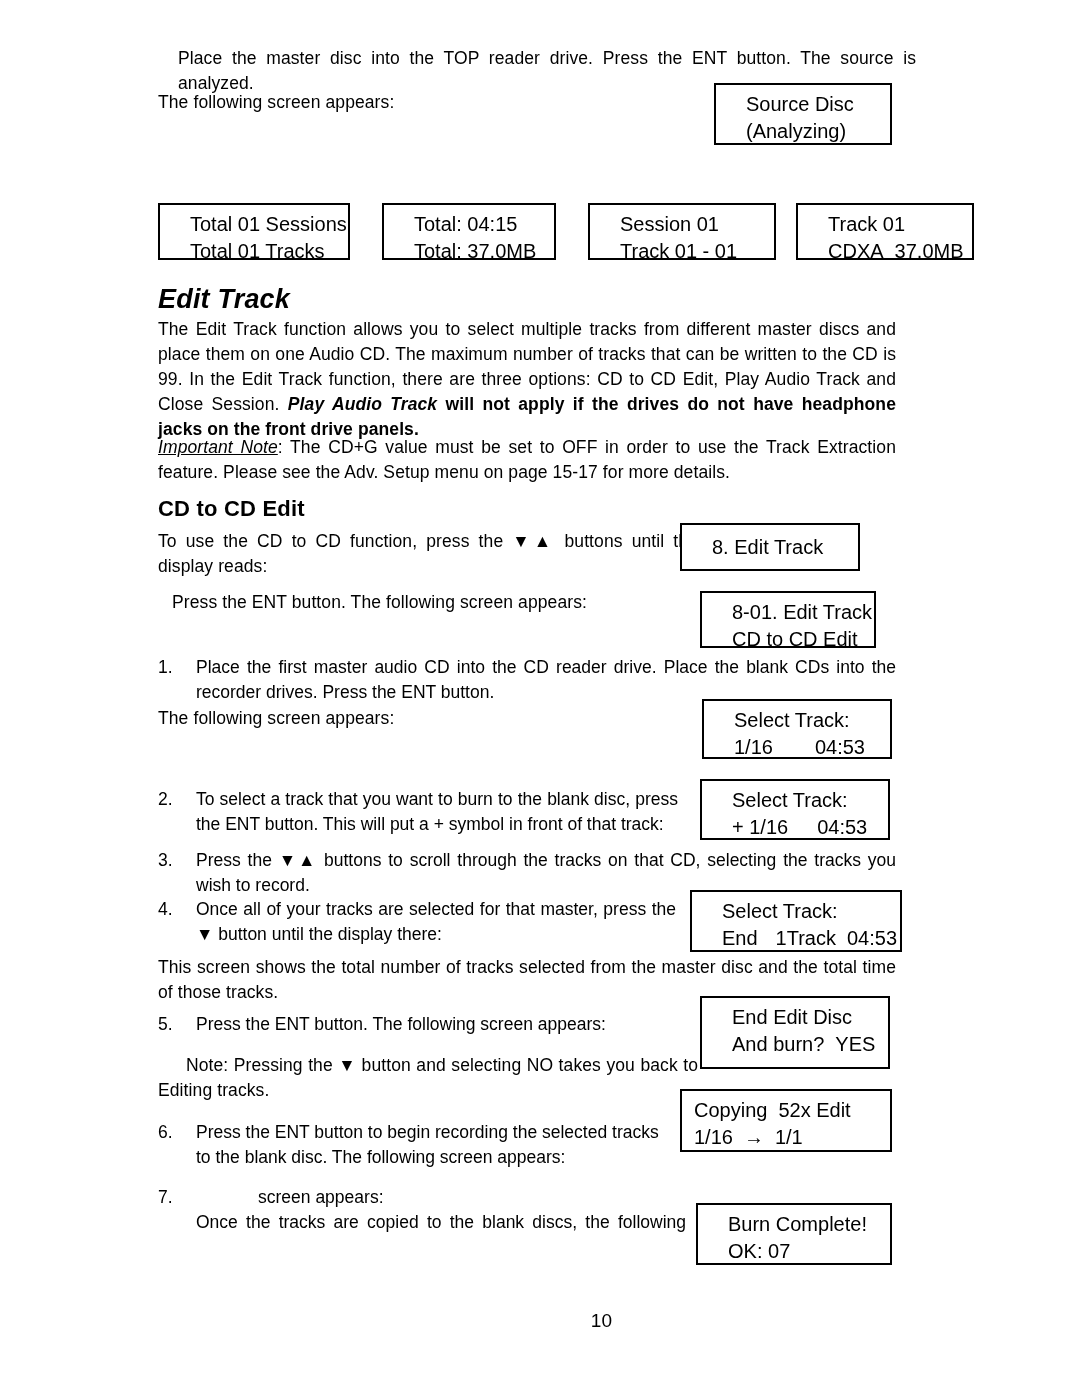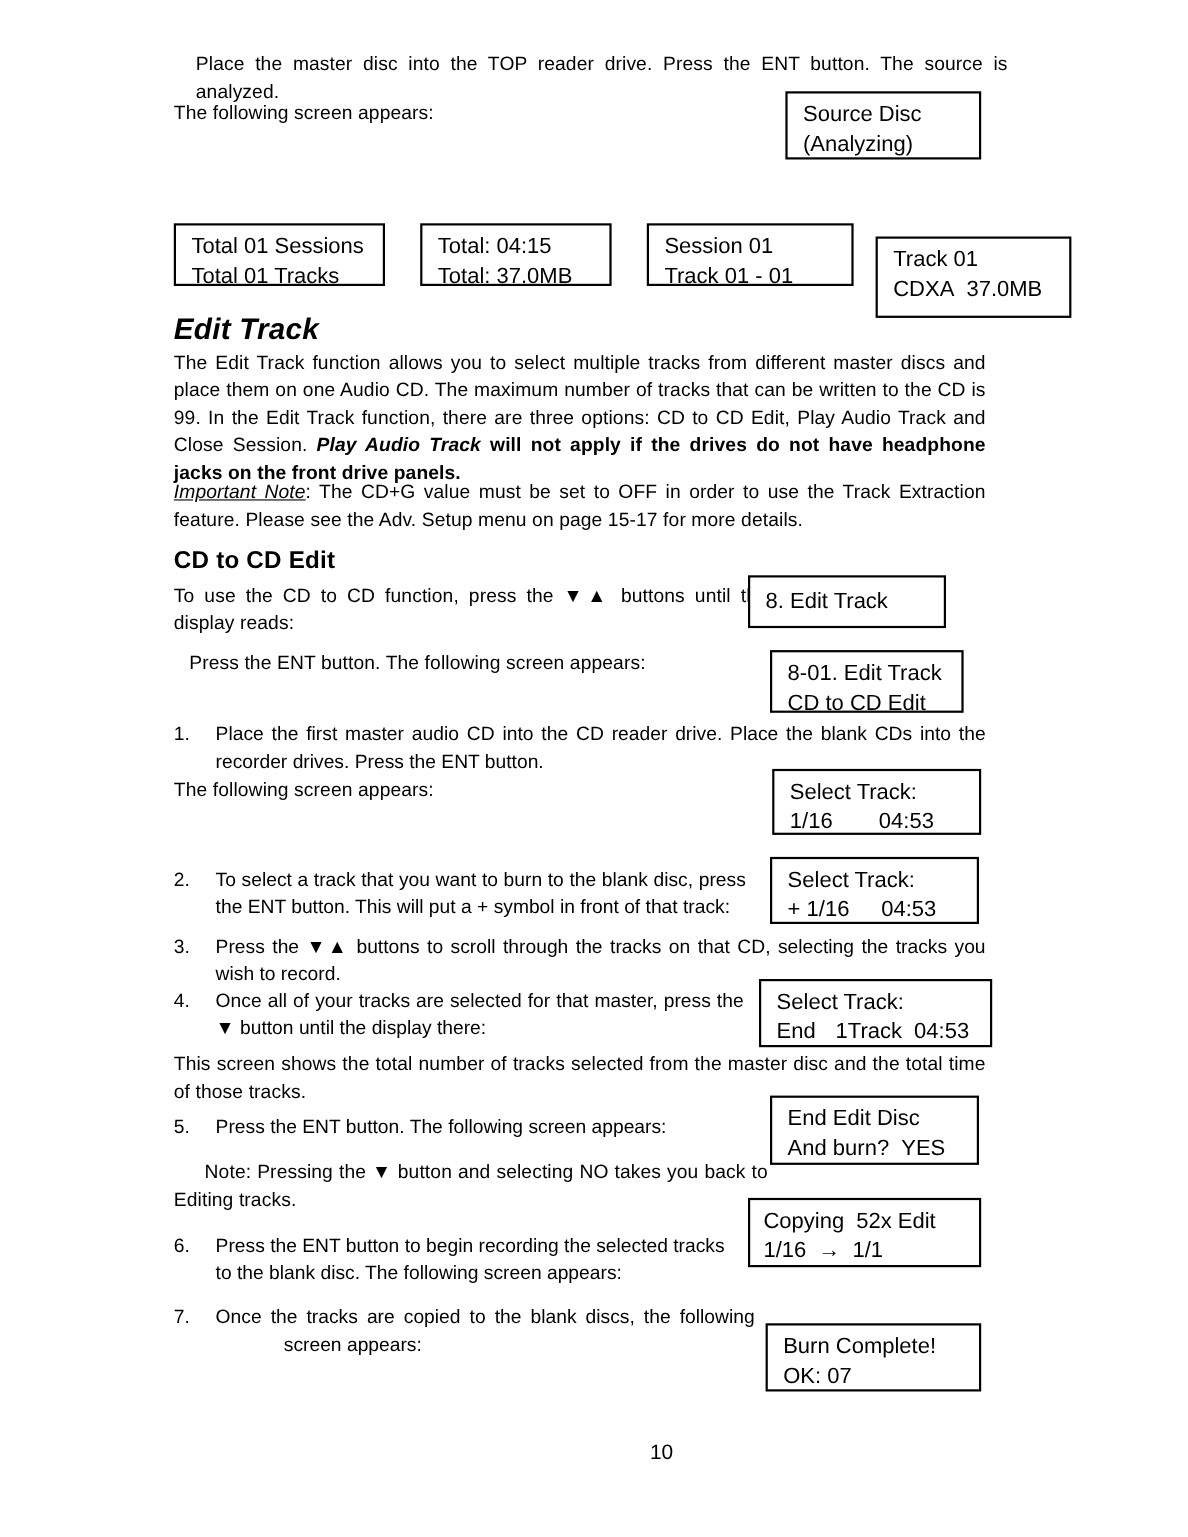--- a/index.html
+++ b/index.html
@@ -72,21 +72,21 @@
   }
 
   
   .lcd {
     position: absolute;
     border: 2.5px solid #000;
     background: #fff;
     box-sizing: border-box;
     font-size: 20px;
     line-height: 27px;
-    padding: 6px 0 6px 14px;
+    padding: 6px 0 6px 30px;
     white-space: nowrap;
   }
   .lcd .ln { display: block; }
   .lcd.tight { padding-left: 12px; }
   .lcd.overflow { overflow: visible; }
 
   
   .pageno {
     position: absolute;
     font-size: 19px;
@@ -119,21 +119,21 @@
   <div class="lcd" style="left:382px; top:203px; width:174px; height:57px;">
     <span class="ln">Total: 04:15</span>
     <span class="ln">Total: 37.0MB</span>
   </div>
 
   <div class="lcd" style="left:588px; top:203px; width:188px; height:57px;">
     <span class="ln">Session 01</span>
     <span class="ln">Track 01 - 01</span>
   </div>
 
-  <div class="lcd" style="left:796px; top:215px; width:178px; height:74px;">
+  <div class="lcd" style="left:796px; top:203px; width:178px; height:57px;">
     <span class="ln">Track 01</span>
     <span class="ln"><span>CDXA</span><span class="sp-med"></span><span>37.0MB</span></span>
   </div>
 
   <div class="h-edit-track" style="left:158px; top:284px;">Edit Track</div>
 
   <div class="para" style="left:158px; top:317px; width:738px;">
     <span>The Edit Track function allows you to select multiple tracks from different master discs and place them on one Audio CD.  The maximum number of tracks that can be written to the CD is 99.  In the Edit Track function, there are three options:  CD to CD Edit, Play Audio Track and Close Session.  </span><span class="bi">Play Audio Track</span><b> will not apply if the drives do not have headphone jacks on the front drive panels.</b>
   </div>
 
@@ -195,21 +195,21 @@
     <span class="ln"><span>End</span><span class="sp-wide"></span><span>1Track</span><span class="sp-med"></span><span>04:53</span></span>
   </div>
 
   <div class="para" style="left:158px; top:955px; width:738px;">This screen shows the total number of tracks selected from the master disc and the total time of those tracks.</div>
 
   <div class="step" style="left:158px; top:1012px; width:540px;">
     <span class="num">5.</span>
     <span class="body left">Press the ENT button.  The following screen appears:</span>
   </div>
 
-  <div class="lcd" style="left:700px; top:996px; width:190px; height:63px;">
+  <div class="lcd" style="left:700px; top:996px; width:190px; height:73px;">
     <span class="ln">End Edit Disc</span>
     <span class="ln"><span>And burn?</span><span class="sp-med"></span><span>YES</span></span>
   </div>
 
   <div class="para" style="left:158px; top:1053px; width:540px; text-indent:28px;">
     <span>Note: Pressing the </span><span>▼</span><span> button and selecting NO takes you back to Editing tracks.</span>
   </div>
 
   <div class="step" style="left:158px; top:1120px; width:520px;">
     <span class="num">6.</span>
@@ -217,22 +217,22 @@
   </div>
 
   <div class="lcd tight" style="left:680px; top:1089px; width:212px; height:63px;">
     <span class="ln"><span>Copying</span><span class="sp-med"></span><span>52x Edit</span></span>
     <span class="ln"><span>1/16</span><span class="sp-med"></span><span>→</span><span class="sp-med"></span><span>1/1</span></span>
   </div>
 
   <div class="step" style="left:158px; top:1185px; width:528px;">
     <span class="num">7.</span>
     <span class="body" style="display:block;">
+      <span style="display:block; text-align:left; padding-left:62px;">screen appears:</span>
       <span style="display:block; text-align:justify; text-align-last:justify;">Once the tracks are copied to the blank discs, the following</span>
-      <span style="display:block; text-align:left; padding-left:62px;">screen appears:</span>
     </span>
   </div>
 
   <div class="lcd" style="left:696px; top:1203px; width:196px; height:62px;">
     <span class="ln">Burn Complete!</span>
     <span class="ln">OK: 07</span>
   </div>
 
   <div class="pageno" style="left:468px; top:1310px; width:144px;">10</div>
 

